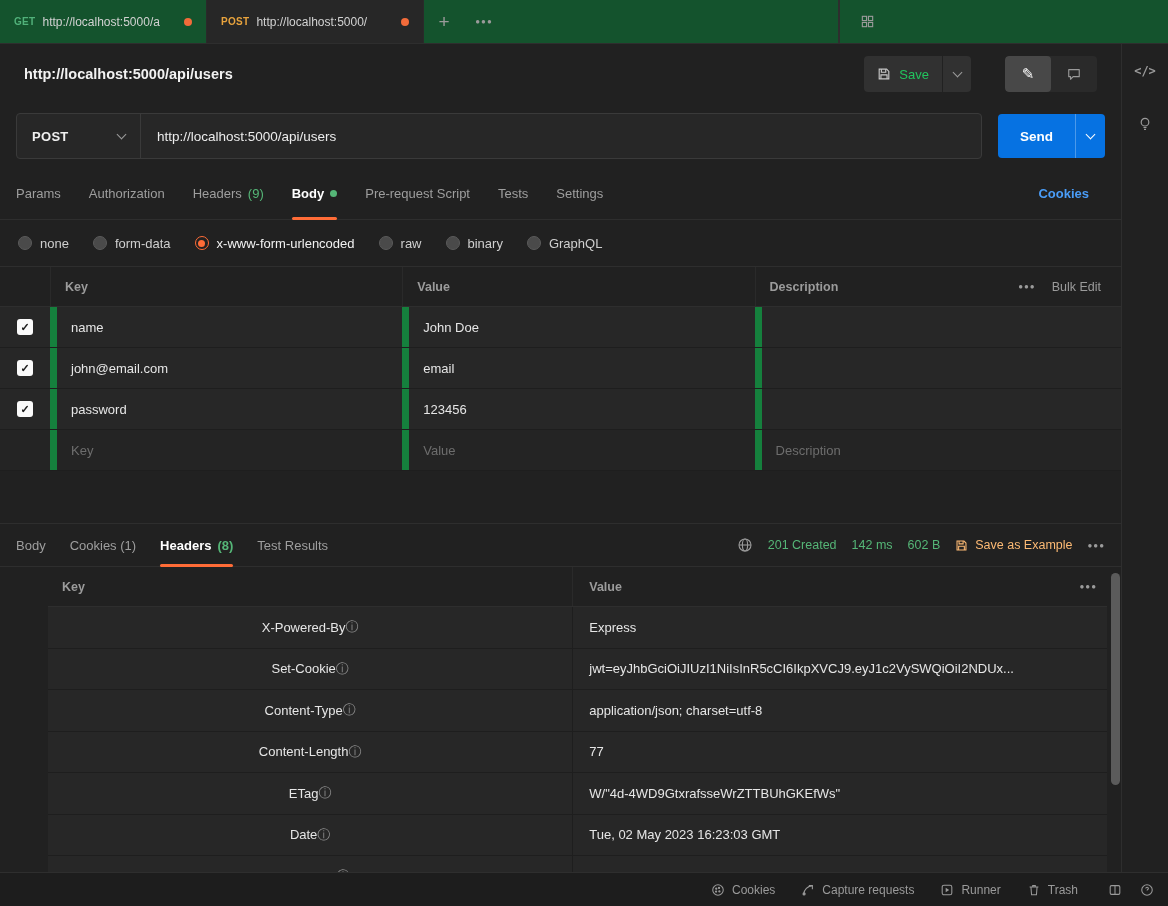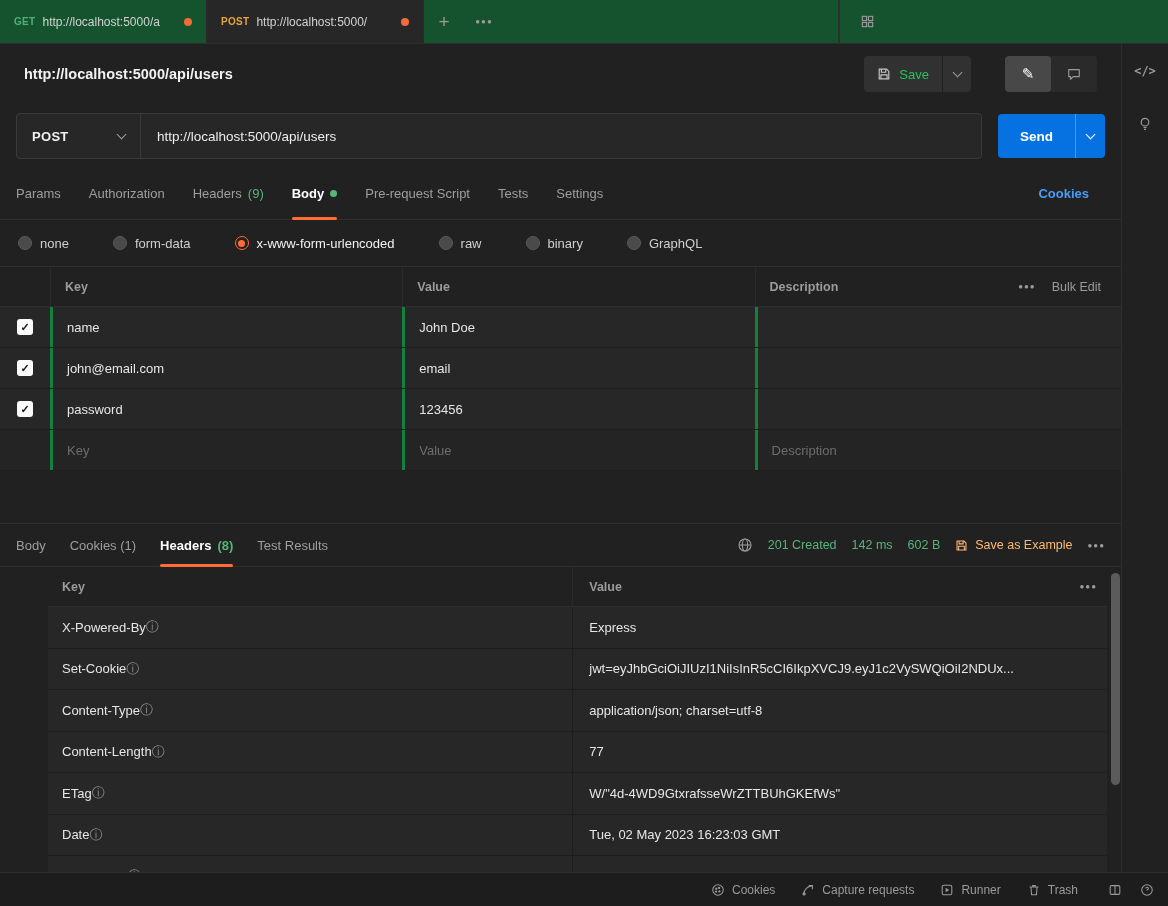--- a/index.html
+++ b/index.html
@@ -79,42 +79,42 @@
            display:flex; align-items:center; gap:6px; }
   .rqtab .cnt { color:#55b677; }
   .rqtab.active { color:#fff; font-weight:700; }
   .rqtab.active::after { content:""; position:absolute; left:0; right:0; bottom:-1px; height:3px;
                          background:#ff6c37; border-radius:2px; }
   .greendot { width:7px; height:7px; background:#55b677; border-radius:50%; }
   .cookies-link { margin-left:auto; color:#4a9df8; font-size:13px; font-weight:700;
                   cursor:pointer; padding-right:16px; }
 
   
-  .modes { flex:0 0 46px; display:flex; align-items:center; gap:44px; padding:0 18px; }
+  .modes { flex:0 0 46px; display:flex; align-items:center; gap:24px; padding:0 18px; }
   .mode { display:flex; align-items:center; gap:8px; cursor:pointer; font-size:13px; color:#cfcfcf; }
   .radio { width:14px; height:14px; border-radius:50%; background:#4a4a4a; border:1px solid #5a5a5a;
            flex:0 0 auto; }
   .mode.selected .radio { background:transparent; border:1.5px solid #ff6c37; position:relative; }
   .mode.selected .radio::after { content:""; position:absolute; inset:2.5px; background:#ff6c37;
                                  border-radius:50%; }
   .mode.selected { color:#f2f2f2; }
 
   
   .kv { flex:0 0 auto; border-top:1px solid #2e2e2e; }
   .kv-grid { display:grid; grid-template-columns:50px 1fr 1fr 1.04fr; align-items:center; }
   .kv-head { height:40px; border-bottom:1px solid #2e2e2e; position:relative; }
   .kv-head .h { font-size:12.5px; color:#9b9b9b; font-weight:700; padding-left:14px;
                 border-left:1px solid #2a2a2a; height:100%; display:flex; align-items:center; }
   .kv-head-actions { position:absolute; right:20px; top:0; height:100%; display:flex;
                      align-items:center; gap:16px; color:#9b9b9b; font-size:12.5px; }
   .kv-head-actions .more { font-size:8px; letter-spacing:1px; cursor:pointer; background:none;
                            border:none; color:#9b9b9b; }
   .kv-head-actions .bulk { cursor:pointer; }
   .kv-row { height:41px; background:#272727; border-bottom:1px solid #1e1e1e; }
-  .kv-row .cell { font-size:13px; color:#e6e6e6; padding-left:14px; border-left:3px solid #15803d;
+  .kv-row .cell { font-size:13px; color:#e6e6e6; padding-left:14px; border-left:7px solid #15803d;
                   height:100%; display:flex; align-items:center; cursor:text; }
   .cbx-cell { display:flex; justify-content:center; }
   .cbx { width:16px; height:16px; background:#fafafa; border-radius:3px; color:#1c1c1c;
          font-size:11px; font-weight:700; display:flex; align-items:center; justify-content:center;
          cursor:pointer; border:none; }
   .kv-row.ghost { background:#242424; }
   .kv-row.ghost .cell input { background:transparent; border:none; outline:none; width:100%;
                               font-family:inherit; font-size:13px; color:#e6e6e6; }
   .kv-row.ghost .cell input::placeholder { color:#6d6d6d; }
 
@@ -135,21 +135,21 @@
           padding-right:14px; }
   .resp-grid { display:grid; grid-template-columns:1fr 1.02fr; align-items:center; }
   .resp-head { height:40px; border-bottom:1px solid #2e2e2e; position:relative; }
   .resp-head .h { font-size:12.5px; color:#9b9b9b; font-weight:700; padding-left:14px;
                   height:100%; display:flex; align-items:center; }
   .resp-head .h.v { border-left:1px solid #2a2a2a; padding-left:16px; }
   .resp-head .more { position:absolute; right:10px; top:0; height:100%; display:flex;
                      align-items:center; font-size:8px; letter-spacing:1px; color:#9b9b9b;
                      background:none; border:none; cursor:pointer; }
   .resp-row { height:41.5px; background:#272727; border-bottom:1px solid #1e1e1e; }
-  .rk { display:flex; align-items:center; justify-content:flex-start; padding:0 14px;
+  .rk { display:flex; align-items:center; justify-content:center; padding:0 14px;
         height:100%; font-size:13px; color:#e6e6e6; }
   .rk .info { color:#8d8d8d; font-size:13px; cursor:pointer; background:none; border:none; }
   .rv { border-left:1px solid #1e1e1e; height:100%; display:flex; align-items:center;
         padding:0 16px; font-size:13px; color:#e6e6e6; white-space:nowrap; overflow:hidden; }
   .scrollthumb { position:absolute; right:1px; top:6px; width:9px; height:212px;
                  background:#5b5b5b; border-radius:5px; cursor:grab; }
 
   
   .footer { flex:0 0 34px; background:#1d1d1d; border-top:1px solid #2e2e2e; display:flex;
             align-items:center; justify-content:flex-end; gap:26px; padding:0 14px; }

